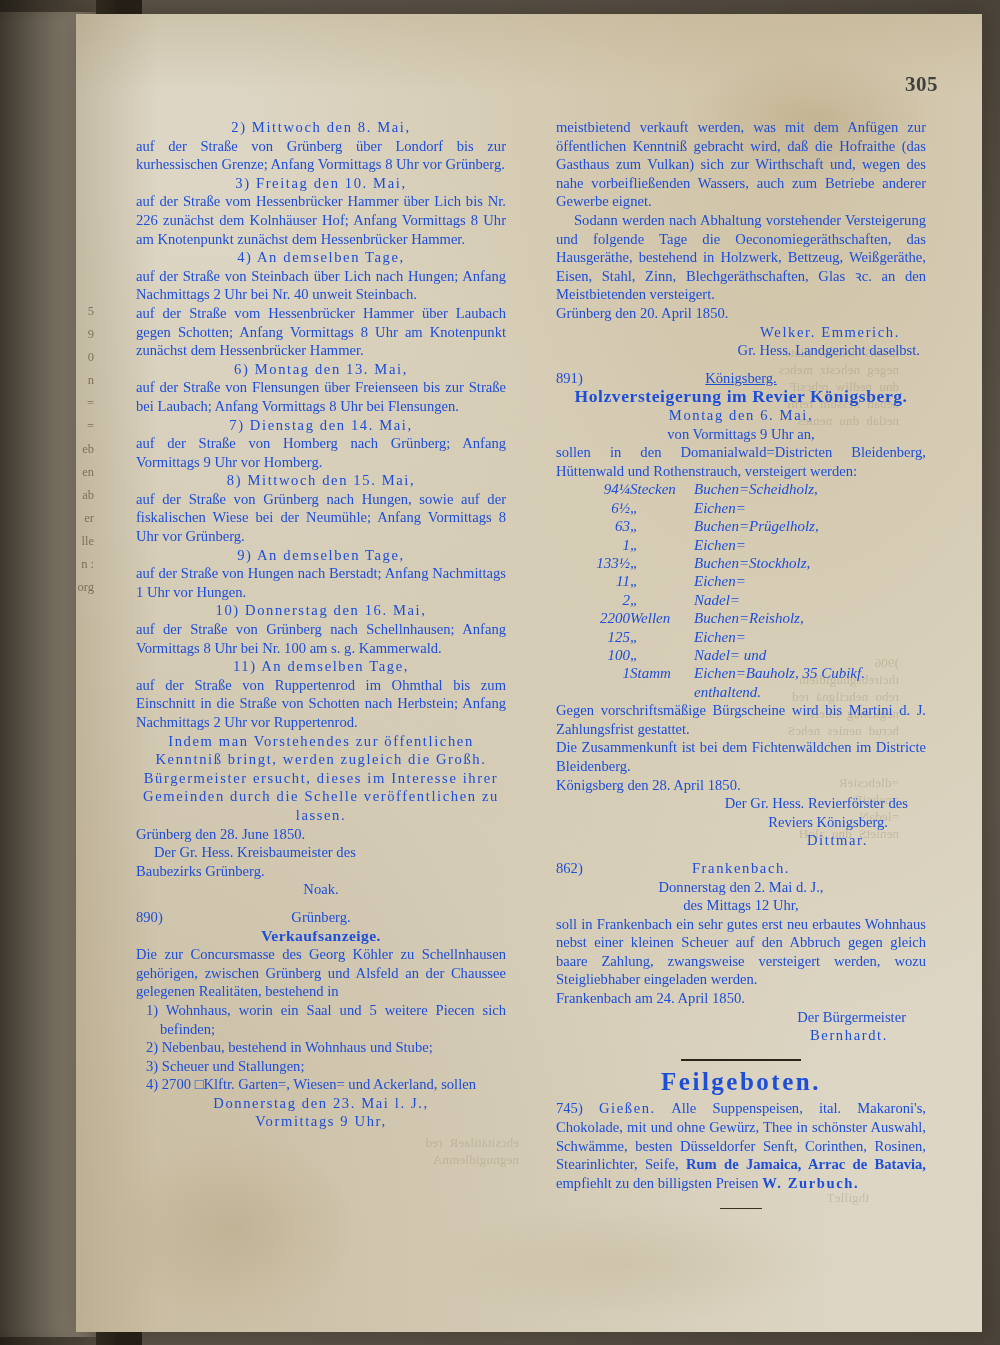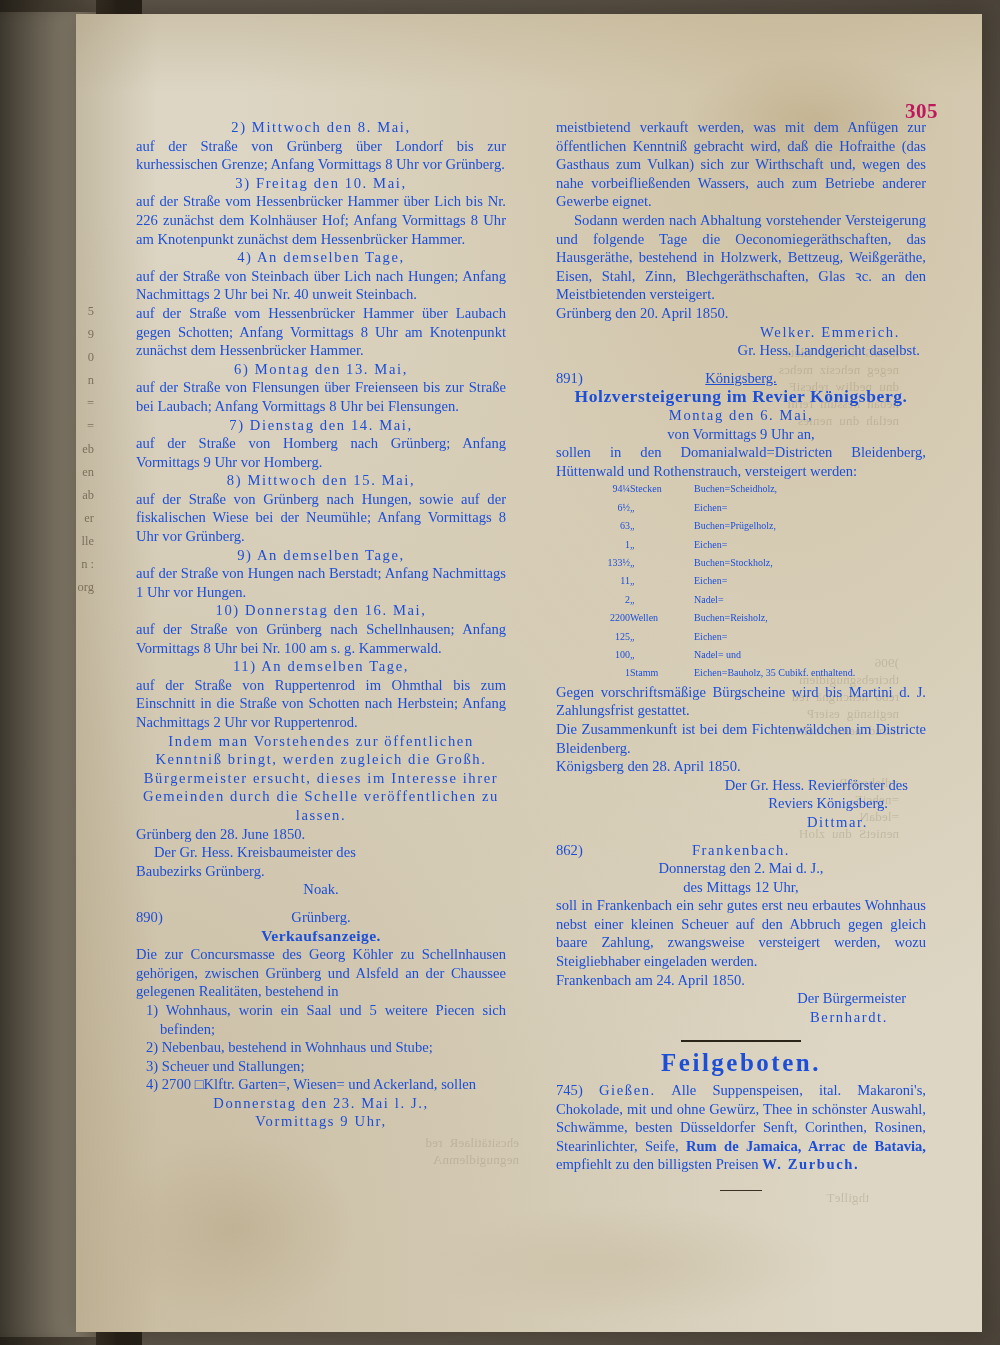--- a/index.html
+++ b/index.html
@@ -47,39 +47,39 @@
     position:absolute;color:#8d8166;opacity:.30;
     font-family:"Liberation Serif",serif;
     transform:scaleX(-1);
     font-size:13px;line-height:17px;letter-spacing:.2px;
     white-space:pre;pointer-events:none;
   }
   .ghost-left{position:absolute;left:6px;top:300px;width:88px;color:#6f6450;opacity:.85;
      font-size:12.5px;line-height:23px;text-align:right;}
 
   
-  .folio{position:absolute;right:44px;top:58px;font-size:21px;font-weight:bold;color:#be185d;letter-spacing:.5px;margin-top:27px;}
+  .folio{position:absolute;right:44px;top:58px;font-size:21px;font-weight:bold;color:#404040;letter-spacing:.5px;}
   .cols{position:absolute;left:60px;top:104px;width:790px;height:1160px;}
   .col{position:absolute;top:0;width:370px;color:#1d4ed8;}
   .col.left{left:0;}
   .col.right{left:420px;}
   p{margin:0;font-size:14.6px;line-height:18.6px;text-align:justify;}
   .ind{text-indent:18px;}
   .ctr{text-align:center;text-indent:0;}
   .rt{text-align:right;text-indent:0;}
   .sp{letter-spacing:1.6px;}
   .b{font-weight:bold;}
   .hdr-big{font-size:17.5px;text-align:center;letter-spacing:.6px;font-weight:bold;}
   .hdr-mid{font-size:15.6px;text-align:center;font-weight:bold;letter-spacing:.4px;}
   .gap2{height:9px;}
   .rule{width:120px;height:2px;background:#2b2419;margin:14px auto 12px auto;}
   .feil{font-size:25px;text-align:center;letter-spacing:2.5px;font-weight:bold;margin:6px 0 8px 0;}
   .tinyrule{width:42px;height:1px;background:#3a3125;margin:16px auto 0 auto;}
   
-  table.wood{border-collapse:collapse;width:100%;font-size:10px;line-height:18.4px;}
+  table.wood{border-collapse:collapse;width:100%;font-size:15px;line-height:18.4px;font-style:italic;}
   table.wood td{padding:0;vertical-align:top;}
   td.q{width:74px;text-align:right;padding-right:7px;white-space:nowrap;}
   td.u{width:64px;text-align:left;padding-right:6px;white-space:nowrap;}
   td.d{text-align:left;}
 </style>
 </head>
 <body>
 
 <div id="scan">
   <div class="bg-dark"></div>

